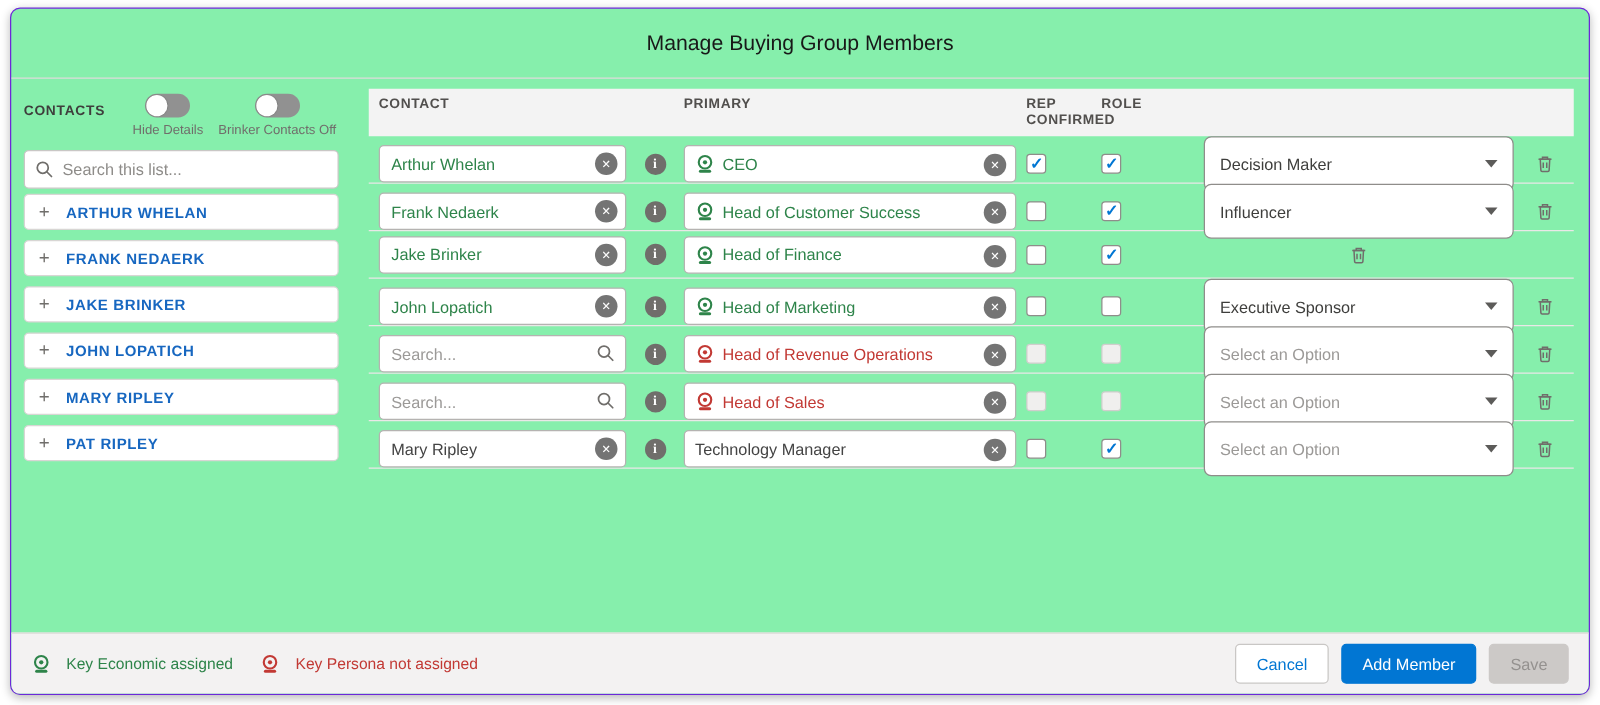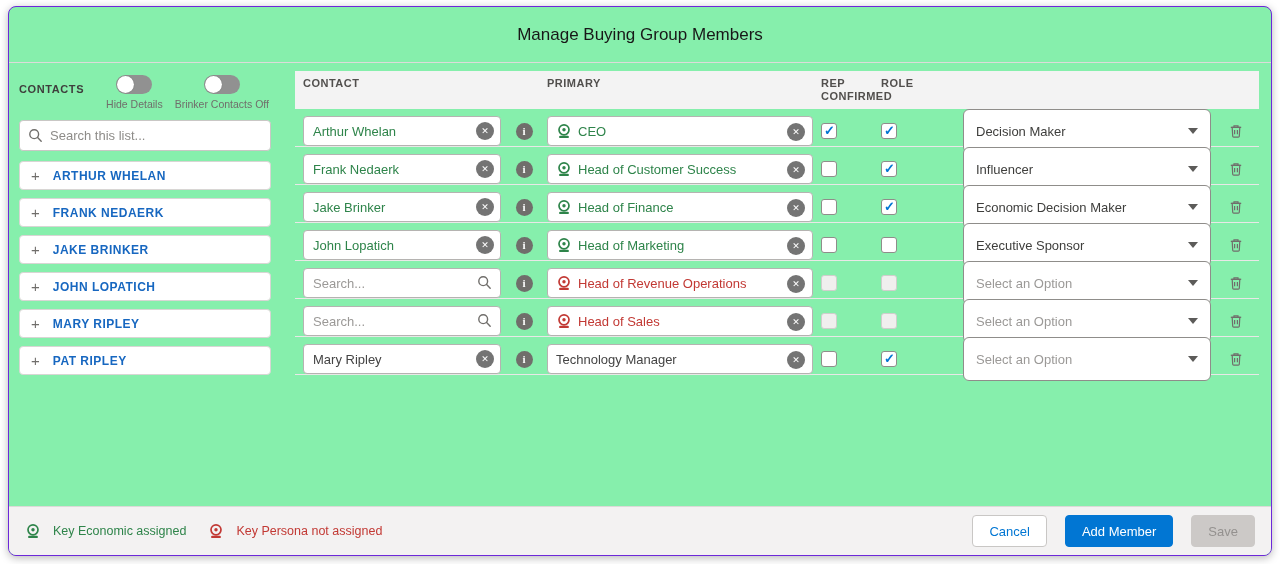--- a/index.html
+++ b/index.html
@@ -24,21 +24,21 @@
   
   .sidebar { width:276px; flex:0 0 276px; padding:12px 14px 0 10px; }
   .sidebar-top { display:flex; align-items:flex-start; margin-bottom:10px; }
   .sidebar-title { font-size:11px; font-weight:bold; color:#3e3e3c; letter-spacing:.6px; margin-top:8px; }
   .toggles { display:flex; gap:12px; margin-left:auto; margin-right:2px; }
   .toggle-wrap { display:flex; flex-direction:column; align-items:center; }
   .toggle { width:36px; height:19px; border-radius:10px; background:#919191; position:relative; cursor:pointer; }
   .toggle .knob { position:absolute; left:1px; top:1px; width:17px; height:17px; border-radius:50%; background:#fff; box-shadow:0 0 1px rgba(0,0,0,.4); }
   .toggle-label { font-size:10.5px; color:#706e6b; margin-top:4px; white-space:nowrap; }
 
-  .sidebar-search { position:relative; margin-bottom:10px;border-radius:7px; }
+  .sidebar-search { position:relative; margin-bottom:4px;border-radius:7px; }
   .sidebar-search input {
     width:100%; height:31px; border:1px solid #c9c7c5; border-radius:4px;
     padding:0 8px 0 30px; font-size:13px; color:#444; font-family:inherit; outline:none;
   }
   .sidebar-search input::placeholder { color:#8e8c89; }
   .sidebar-search .mag { position:absolute; left:9px; top:8px; }
 
   .contact-item {
     height:29px; border:1px solid #d8d6d4; border-radius:4px; background:#fff;
     display:flex; align-items:center; gap:13px; padding:0 11px; margin-bottom:8px; cursor:pointer;
@@ -108,21 +108,21 @@
   .trash-cell { display:flex; justify-content:center; }
   .trash-btn { cursor:pointer; display:flex; }
 
   
   .dlg-footer {
     flex:0 0 49px; background:#f3f2f2; border-top:1px solid #dcdad8;
     display:flex; align-items:center; padding:0 16px; gap:22px;
   }
   .legend-item { display:flex; align-items:center; gap:6px; font-size:12.5px; }
   .btn-group { margin-left:auto; display:flex; gap:10px; }
-  .btn { height:32px; border-radius:4px; font-size:13px; padding:4px 16px; cursor:pointer; font-family:inherit; border:1px solid transparent;margin-left:8px; }
+  .btn { height:32px; border-radius:4px; font-size:13px; padding:4px 16px; cursor:pointer; font-family:inherit; border:1px solid transparent; }
   .btn.cancel { background:#fff; border-color:#c9c7c5; color:#0176d3; }
   .btn.primary { background:#0176d3; border-color:#0176d3; color:#fff; }
   .btn.disabled { background:#ccc9c7; border-color:#ccc9c7; color:#94918f; cursor:default; }
 </style>
 </head>
 <body>
 
 <div class="dialog">
 
   <div class="dlg-header">
@@ -297,24 +297,20 @@
               </span>
       <span class="persona-text green">Head of Finance</span>
       <span class="clear-btn">✕</span>
     </div>
     <div class="check-cell">
       <span class="checkbox cb-primary"></span>
     </div>
     <div class="check-cell">
       <span class="checkbox cb-rep checked"></span>
     </div>
-    <div class="role-select">
-      <span class="role-text">Economic Decision Maker</span>
-      <span class="caret"></span>
-    </div>
     <div class="trash-cell">
       <span class="trash-btn">
                 <svg width="16" height="16" viewBox="0 0 16 16" fill="none" stroke="#706e6b" stroke-width="1.2">
   <path d="M2.8 4.3h10.4"></path>
   <path d="M6 4.3V2.8h4v1.5"></path>
   <path d="M4.2 4.3h7.6l-.5 9a1 1 0 0 1-1 .9H5.7a1 1 0 0 1-1-.9l-.5-9z"></path>
   <path d="M6.6 7v4.3M9.4 7v4.3"></path>
 </svg>
               </span>
     </div>

